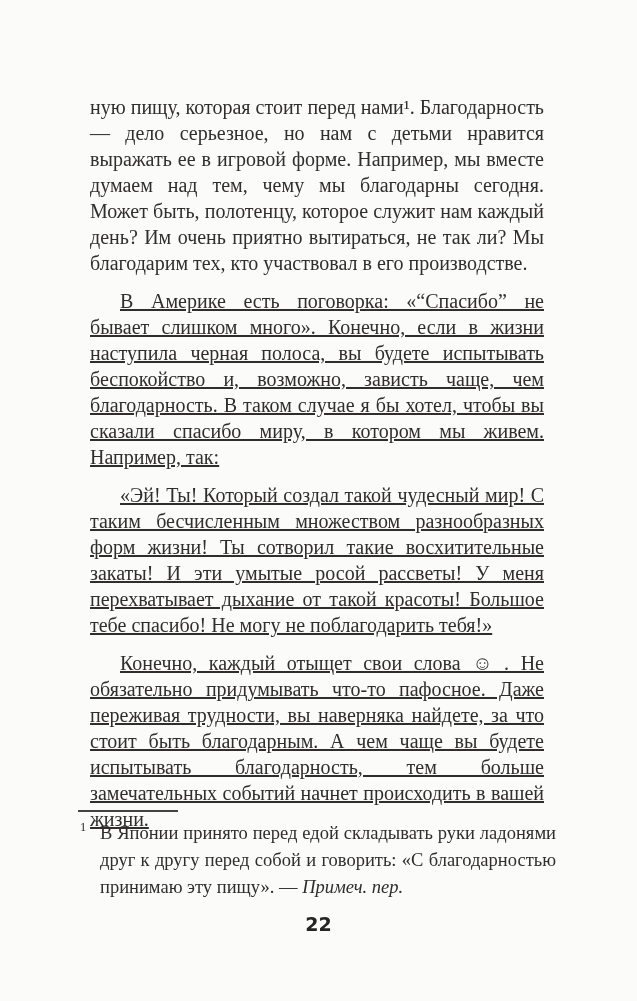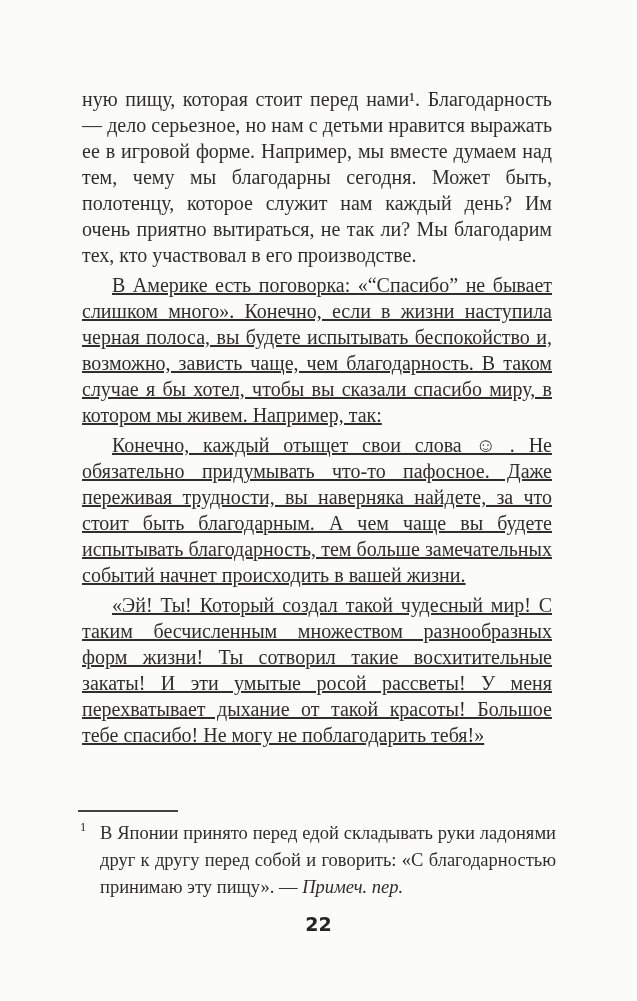--- a/index.html
+++ b/index.html
@@ -20,21 +20,21 @@
     top: 82px;
     left: 78px;
     width: 478px;
     font-size: 20px;
     line-height: 26px;
     text-align: justify;
     hyphens: auto;
     -webkit-hyphens: auto;
   }
   .para {
-    margin: 4px;
+    margin: 12px;
     padding: 0;
   }
   .para.indent {
     text-indent: 30px;
     text-decoration: underline;
   }
   .footnote-area {
     position: absolute;
     top: 810px;
     left: 78px;
@@ -78,22 +78,22 @@
   }
 </style>
 </head>
 <body>
 
 <div class="page">
 
   <div class="main-text">
     <p class="para">ную пищу, которая стоит перед нами¹. Благодарность — дело серьезное, но нам с детьми нравится выражать ее в игровой форме. Например, мы вместе думаем над тем, чему мы благодарны сегодня. Может быть, полотенцу, которое служит нам каждый день? Им очень приятно вытираться, не так ли? Мы благодарим тех, кто участвовал в его производстве.</p>
     <p class="para indent">В Америке есть поговорка: «“Спасибо” не бывает слишком много». Конечно, если в жизни наступила черная полоса, вы будете испытывать беспокойство и, возможно, зависть чаще, чем благодарность. В таком случае я бы хотел, чтобы вы сказали спасибо миру, в котором мы живем. Например, так:</p>
+    <p class="para indent">«Эй! Ты! Который создал такой чудесный мир! С таким бесчисленным множеством разнообразных форм жизни! Ты сотворил такие восхитительные закаты! И эти умытые росой рассветы! У меня перехватывает дыхание от такой красоты! Большое тебе спасибо! Не могу не поблагодарить тебя!»</p>
     <p class="para indent">Конечно, каждый отыщет свои слова ☺ . Не обязательно придумывать что-то пафосное. Даже переживая трудности, вы наверняка найдете, за что стоит быть благодарным. А чем чаще вы будете испытывать благодарность, тем больше замечательных событий начнет происходить в вашей жизни.</p>
-    <p class="para indent">«Эй! Ты! Который создал такой чудесный мир! С таким бесчисленным множеством разнообразных форм жизни! Ты сотворил такие восхитительные закаты! И эти умытые росой рассветы! У меня перехватывает дыхание от такой красоты! Большое тебе спасибо! Не могу не поблагодарить тебя!»</p>
   </div>
 
   <div class="footnote-area">
     <div class="footnote-rule"></div>
     <p class="footnote">
       <sup class="fn-marker">1</sup><span>В Японии принято перед едой складывать руки ладонями друг к другу перед собой и говорить: «С благодарностью принимаю эту пищу». — </span><em class="fn-attribution">Примеч. пер.</em>
     </p>
   </div>
 
   <div class="page-number">22</div>

